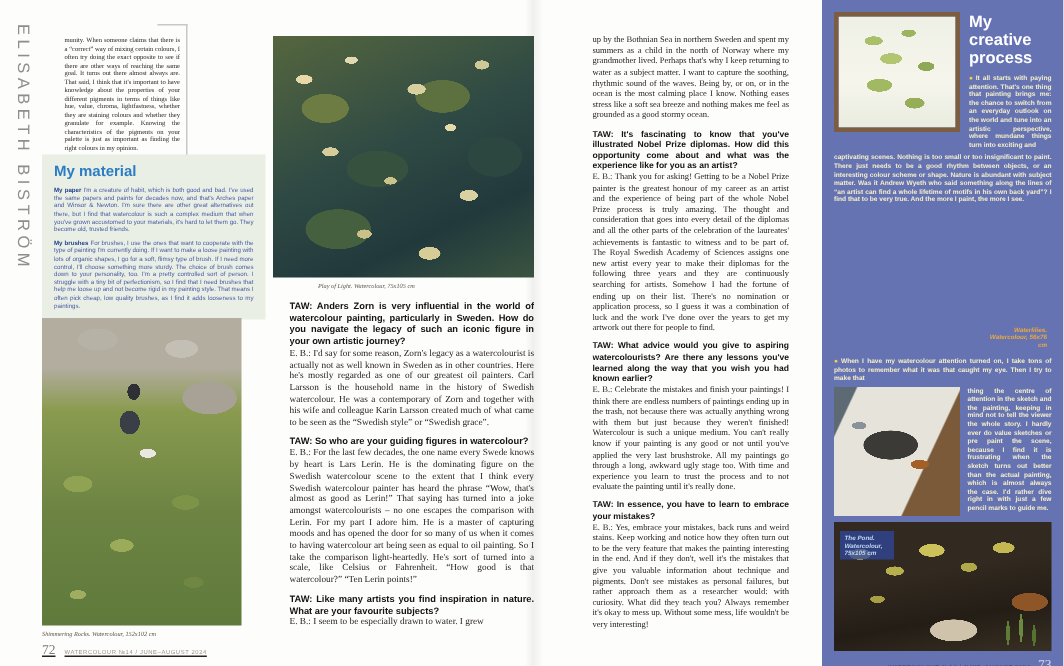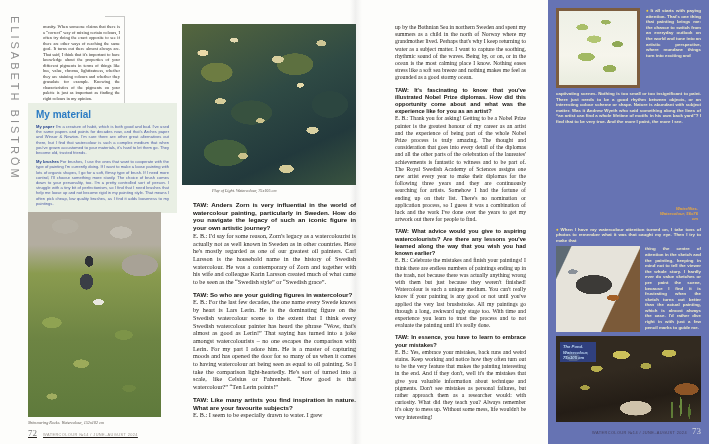--- a/index.html
+++ b/index.html
@@ -189,20 +189,21 @@
       <p class="q">TAW: What advice would you give to aspiring watercolourists? Are there any lessons you've learned along the way that you wish you had known earlier?</p>
       <p class="a">E. B.: Celebrate the mistakes and finish your paintings! I think there are endless numbers of paintings ending up in the trash, not because there was actually anything wrong with them but just because they weren't finished! Watercolour is such a unique medium. You can't really know if your painting is any good or not until you've applied the very last brushstroke. All my paintings go through a long, awkward ugly stage too. With time and experience you learn to trust the process and to not evaluate the painting until it's really done.</p>
       <p class="q">TAW: In essence, you have to learn to embrace your mistakes?</p>
       <p class="a">E. B.: Yes, embrace your mistakes, back runs and weird stains. Keep working and notice how they often turn out to be the very feature that makes the painting interesting in the end. And if they don't, well it's the mistakes that give you valuable information about technique and pigments. Don't see mistakes as personal failures, but rather approach them as a researcher would: with curiosity. What did they teach you? Always remember it's okay to mess up. Without some mess, life wouldn't be very interesting!</p>
     </div>
 
     <aside class="sidebar">
       <div class="sb-top">
         <div class="framed"></div>
         <div class="sb-right">
+          <h2>My creative process</h2>
           <p class="sb-text"><span class="blt">●</span><span>It all starts with paying attention. That's one thing that painting brings me: the chance to switch from an everyday outlook on the world and tune into an artistic perspective, where mundane things turn into exciting and</span></p>
         </div>
       </div>
       <p class="sb-text sb-full">captivating scenes. Nothing is too small or too insignificant to paint. There just needs to be a good rhythm between objects, or an interesting colour scheme or shape. Nature is abundant with subject matter. Was it Andrew Wyeth who said something along the lines of “an artist can find a whole lifetime of motifs in his own back yard”? I find that to be very true. And the more I paint, the more I see.</p>
 
       <div class="img-waterlilies">
         <span class="wl-cap">Waterlilies. Watercolour, 56x76 cm</span>
       </div>
 
       <p class="sb-text sb-full"><span class="blt">●</span><span>When I have my watercolour attention turned on, I take tons of photos to remember what it was that caught my eye. Then I try to make that</span></p>

